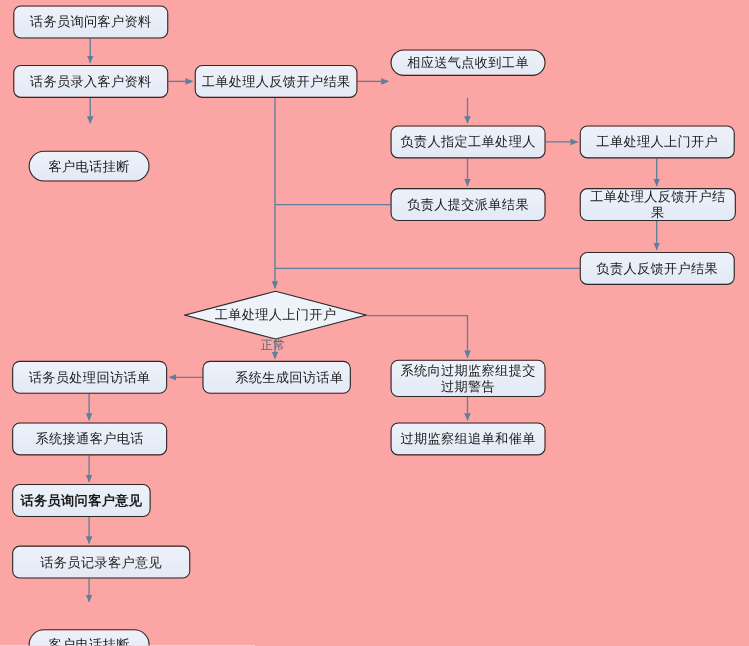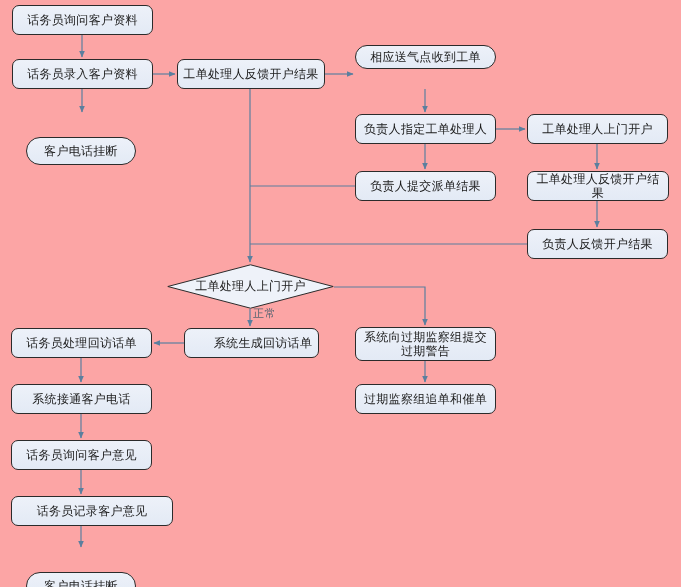--- a/index.html
+++ b/index.html
@@ -65,21 +65,20 @@
     width: 100%;
     height: 100%;
     z-index: 1;
   }
   .edge-label {
     position: absolute;
     font-size: 11px;
     color: #5a6572;
     letter-spacing: 0.5px;
     white-space: nowrap;
-    margin-left: 16px;
   }
 </style>
 </head>
 <body>
 
 <div id="canvas">
 
   <svg class="edges" viewBox="0 0 681 587" xmlns="http://www.w3.org/2000/svg">
     <defs>
       <marker id="ah" markerWidth="8" markerHeight="8" refX="6.4" refY="3" orient="auto" markerUnits="userSpaceOnUse">
@@ -156,21 +155,21 @@
     </svg>
     <span class="dtext">工单处理人上门开户</span>
   </div>
 
   <div class="node proc" style="left:184px; top:328px; width:135px; height:30px;padding-left:27px;">系统生成回访话单</div>
 
   <div class="node proc" style="left:11px;  top:328px; width:141px; height:30px;">话务员处理回访话单</div>
 
   <div class="node proc" style="left:11px;  top:384px; width:141px; height:30px;">系统接通客户电话</div>
 
-  <div class="node proc" style="left:11px;  top:440px; width:141px; height:30px;">话务员询问客户意见</div>
+  <div class="node proc" style="left:11px;  top:440px; width:126px; height:30px;font-weight:bold;">话务员询问客户意见</div>
 
   <div class="node proc" style="left:11px;  top:496px; width:162px; height:30px;">话务员记录客户意见</div>
 
   <div class="node term" style="left:26px;  top:549px; width:110px; height:28px;">客户电话挂断</div>
 
   <div class="node proc" style="left:355px; top:327px; width:141px; height:34px;">系统向过期监察组提交过期警告</div>
 
   <div class="node proc" style="left:355px; top:384px; width:141px; height:30px;">过期监察组追单和催单</div>
 
   <span class="edge-label" style="left:237px; top:306px;">正常</span>

